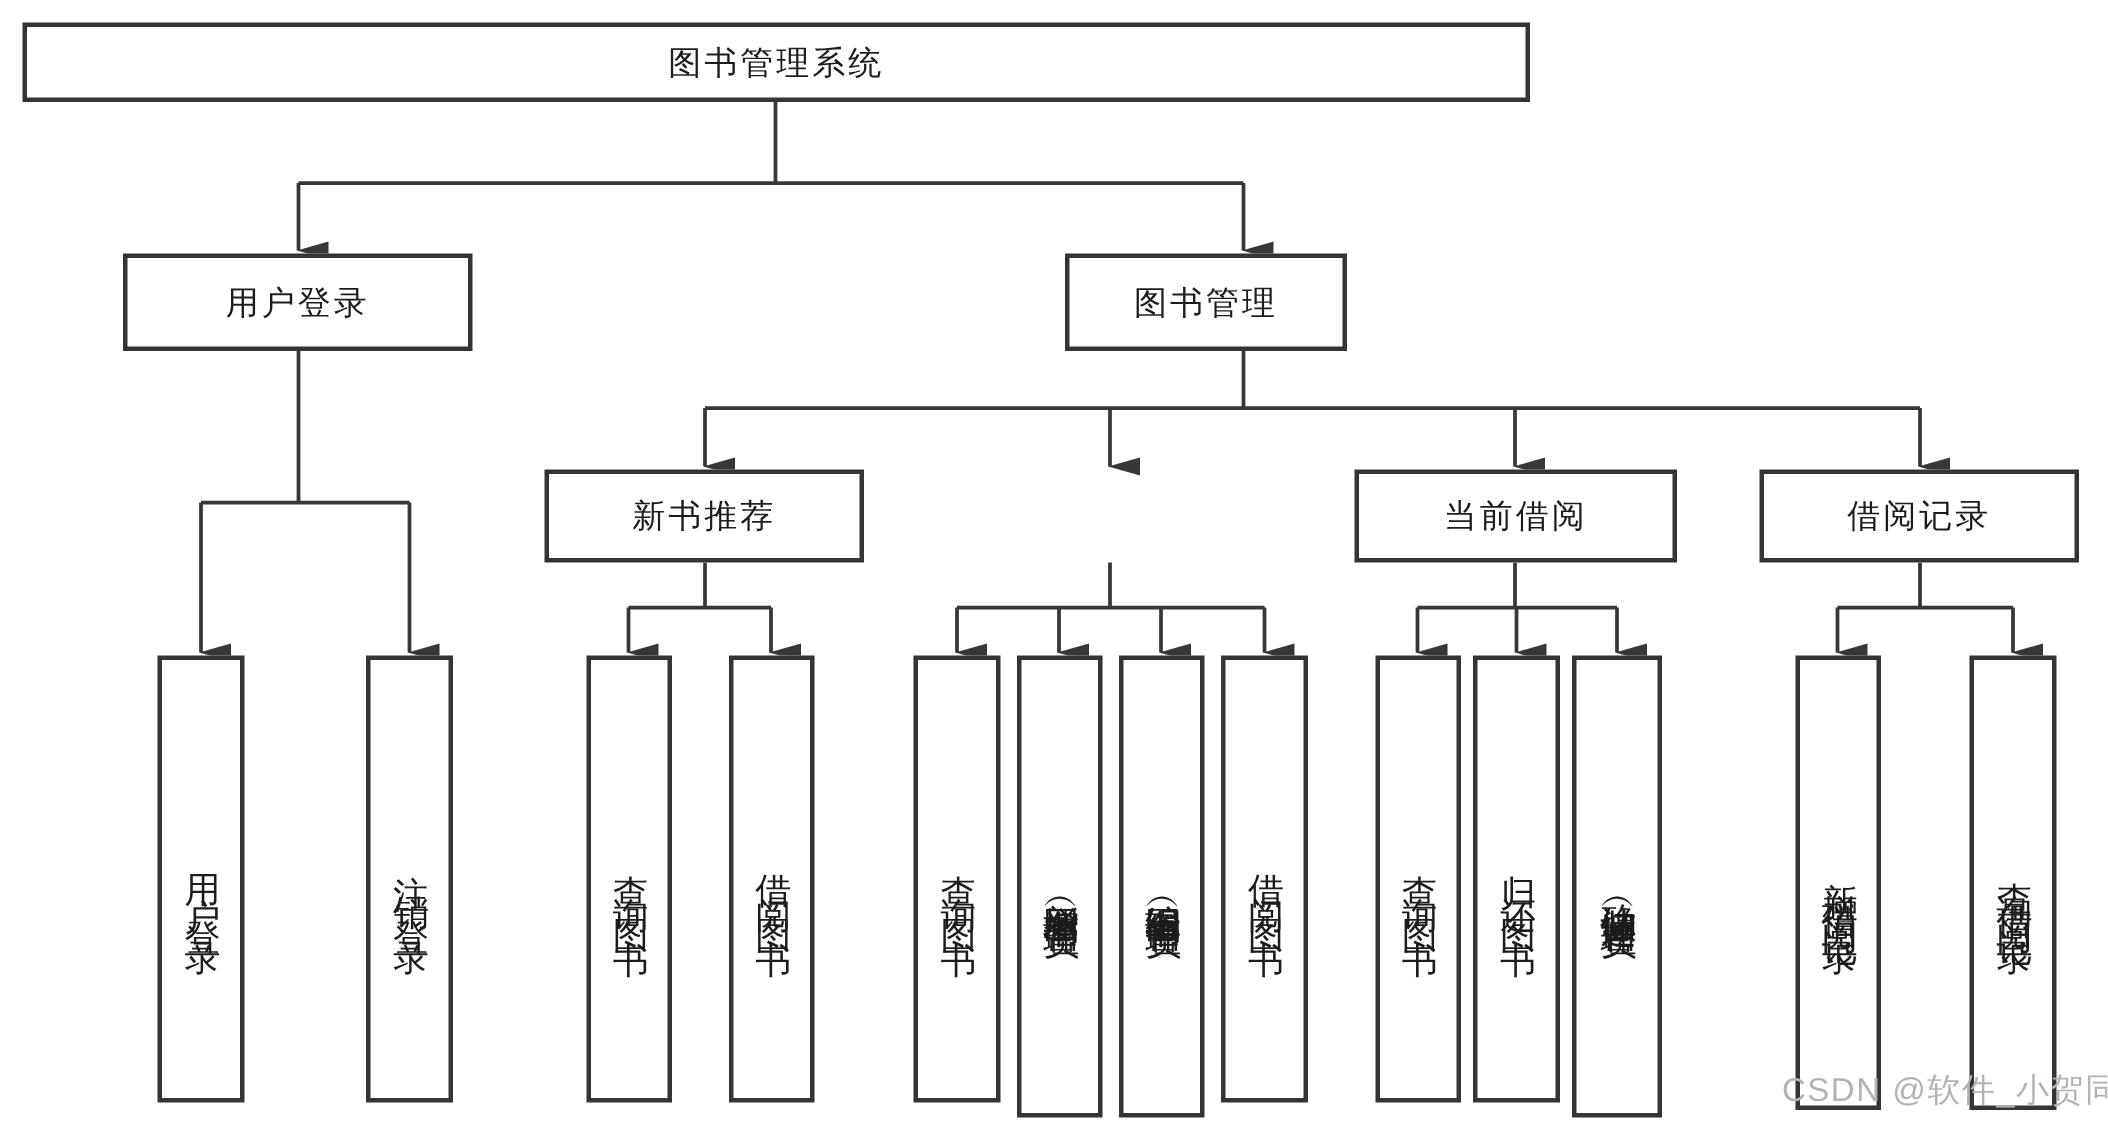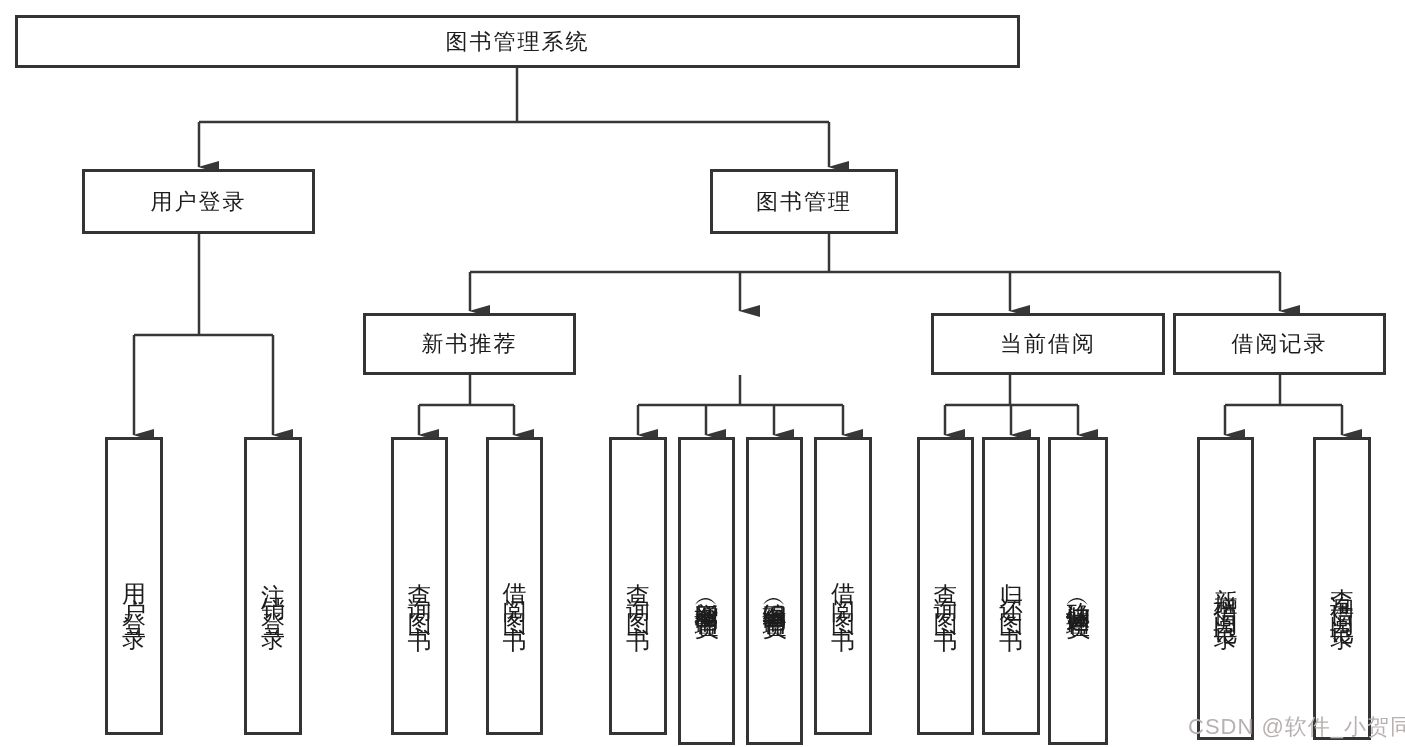--- a/index.html
+++ b/index.html
@@ -120,21 +120,21 @@
   <div class="hbox" style="left:82px; top:169px; width:233px; height:65px;">
     <span>用户登录</span>
   </div>
   <div class="hbox" style="left:710px; top:169px; width:188px; height:65px;">
     <span>图书管理</span>
   </div>
 
   <div class="hbox" style="left:363px; top:313px; width:213px; height:62px;">
     <span>新书推荐</span>
   </div>
-  <div class="hbox" style="left:903px; top:313px; width:234px; height:62px;margin-left:28px;">
+  <div class="hbox" style="left:903px; top:313px; width:215px; height:62px;">
     <span>当前借阅</span>
   </div>
   <div class="hbox" style="left:1173px; top:313px; width:213px; height:62px;">
     <span>借阅记录</span>
   </div>
 
   <div class="vbox v-short" style="left:105px; top:437px; width:58px; height:298px;">
     <span class="vtext">用户登录</span>
   </div>
   <div class="vbox v-short" style="left:244px; top:437px; width:58px; height:298px;">

